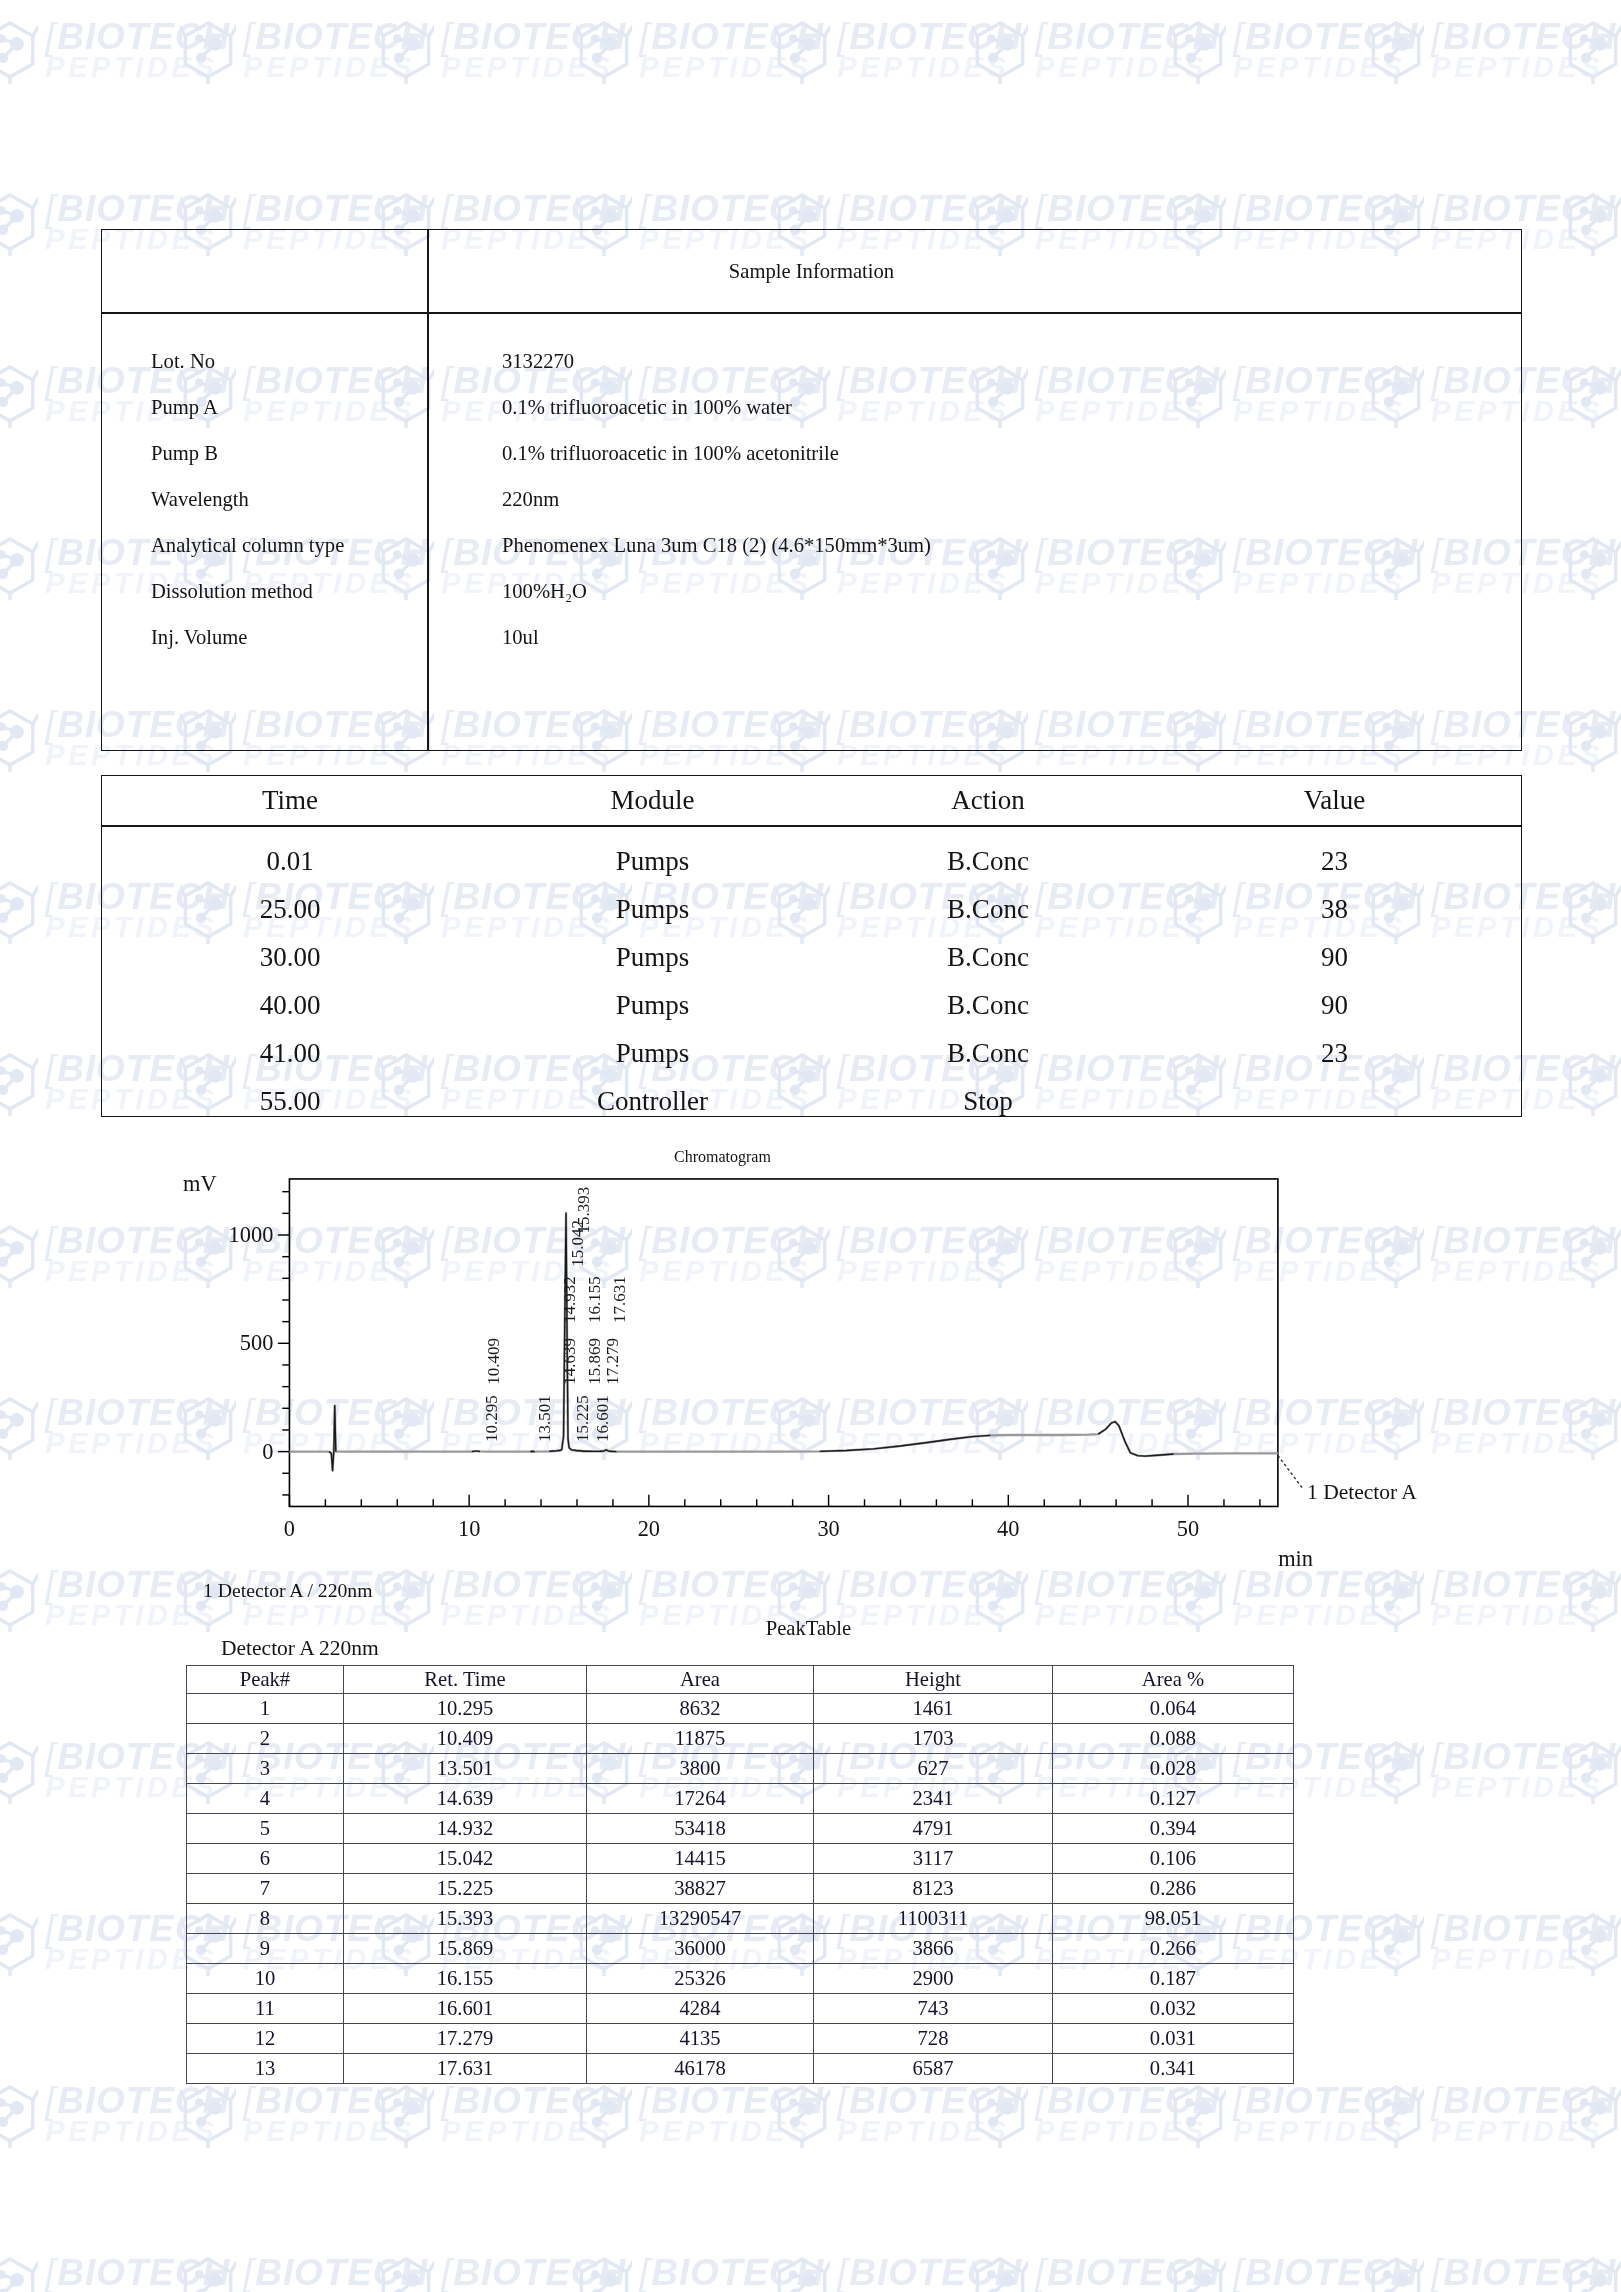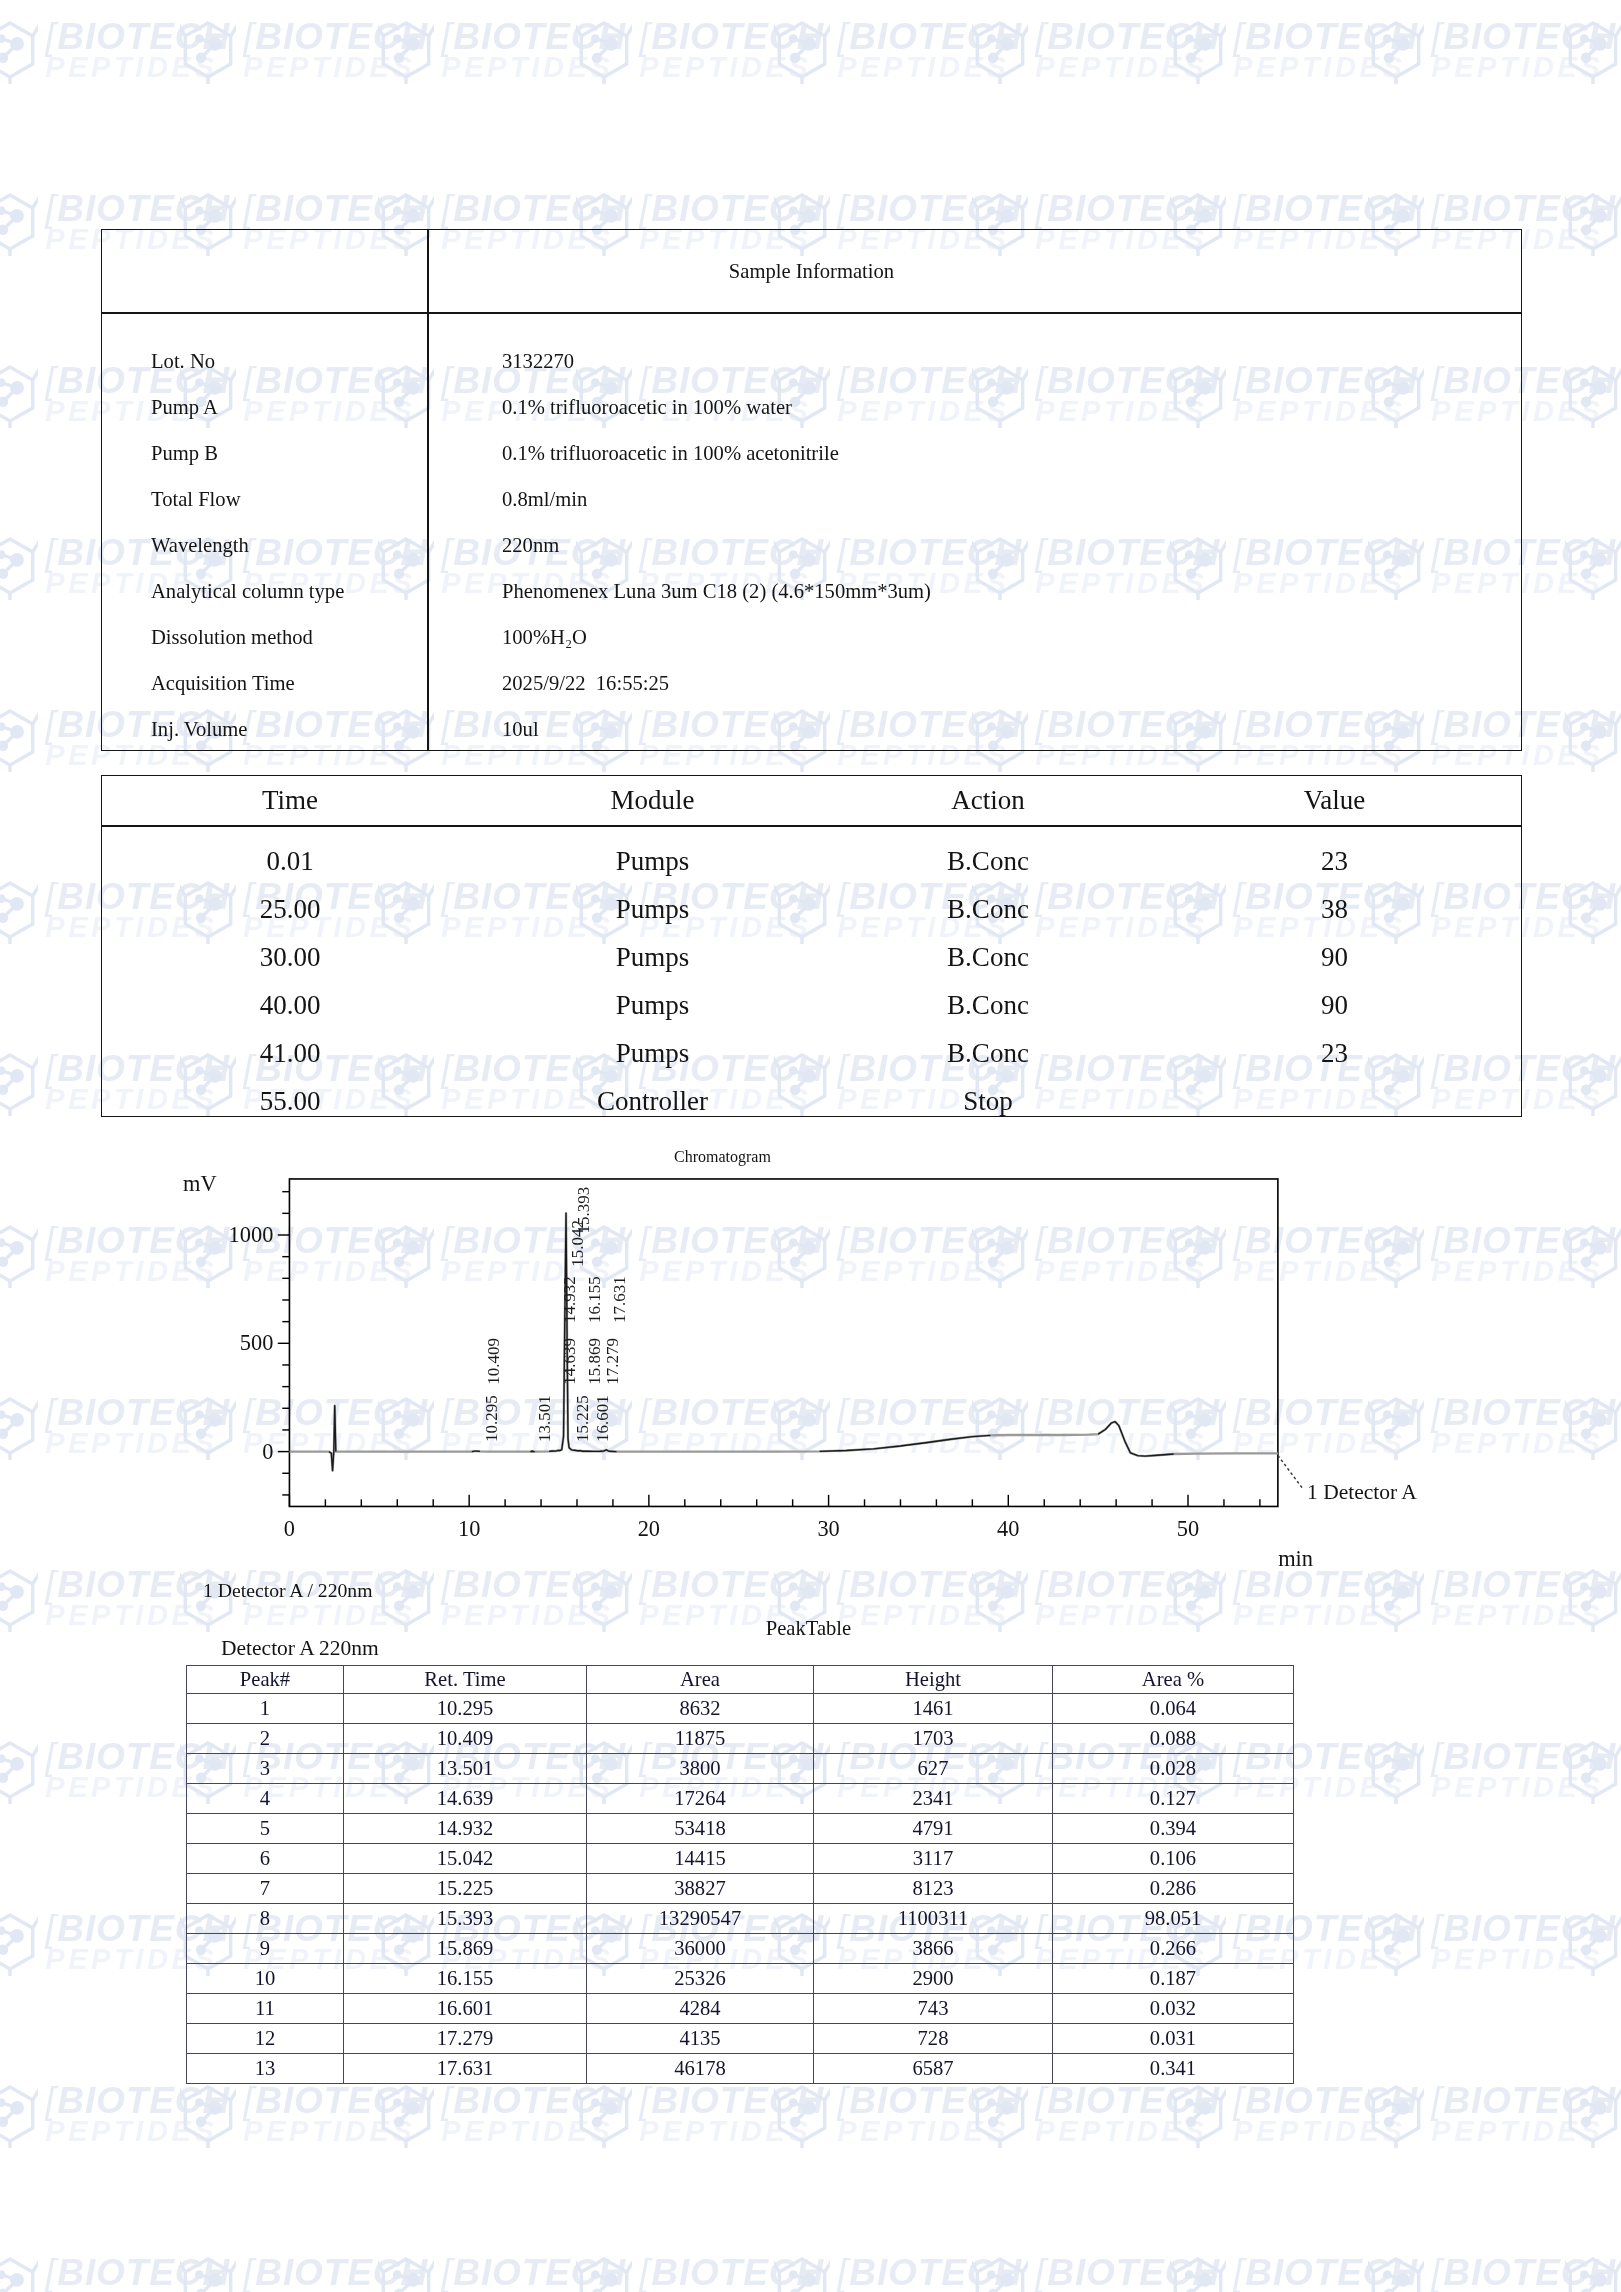--- a/index.html
+++ b/index.html
@@ -1903,38 +1903,30 @@
           </div>
           <div class="st-row">
             <span class="st-label">Pump A</span>
             <span class="st-value">0.1% trifluoroacetic in 100% water</span>
           </div>
           <div class="st-row">
             <span class="st-label">Pump B</span>
             <span class="st-value">0.1% trifluoroacetic in 100% acetonitrile</span>
           </div>
           <div class="st-row">
-            <span class="st-label">Total Flow</span>
-            <span class="st-value">0.8ml/min</span>
-          </div>
-          <div class="st-row">
             <span class="st-label">Wavelength</span>
             <span class="st-value">220nm</span>
           </div>
           <div class="st-row">
             <span class="st-label">Analytical column type</span>
             <span class="st-value">Phenomenex Luna 3um C18 (2) (4.6*150mm*3um)</span>
           </div>
           <div class="st-row">
             <span class="st-label">Dissolution method</span>
             <span class="st-value">100%H₂O</span>
-          </div>
-          <div class="st-row">
-            <span class="st-label">Acquisition Time</span>
-            <span class="st-value">2025/9/22  16:55:25</span>
           </div>
           <div class="st-row">
             <span class="st-label">Inj. Volume</span>
             <span class="st-value">10ul</span>
           </div>
         </div>
     </div>
 
     <div class="prog-table">
       <div class="pg-row pg-head" id="prog-head">

